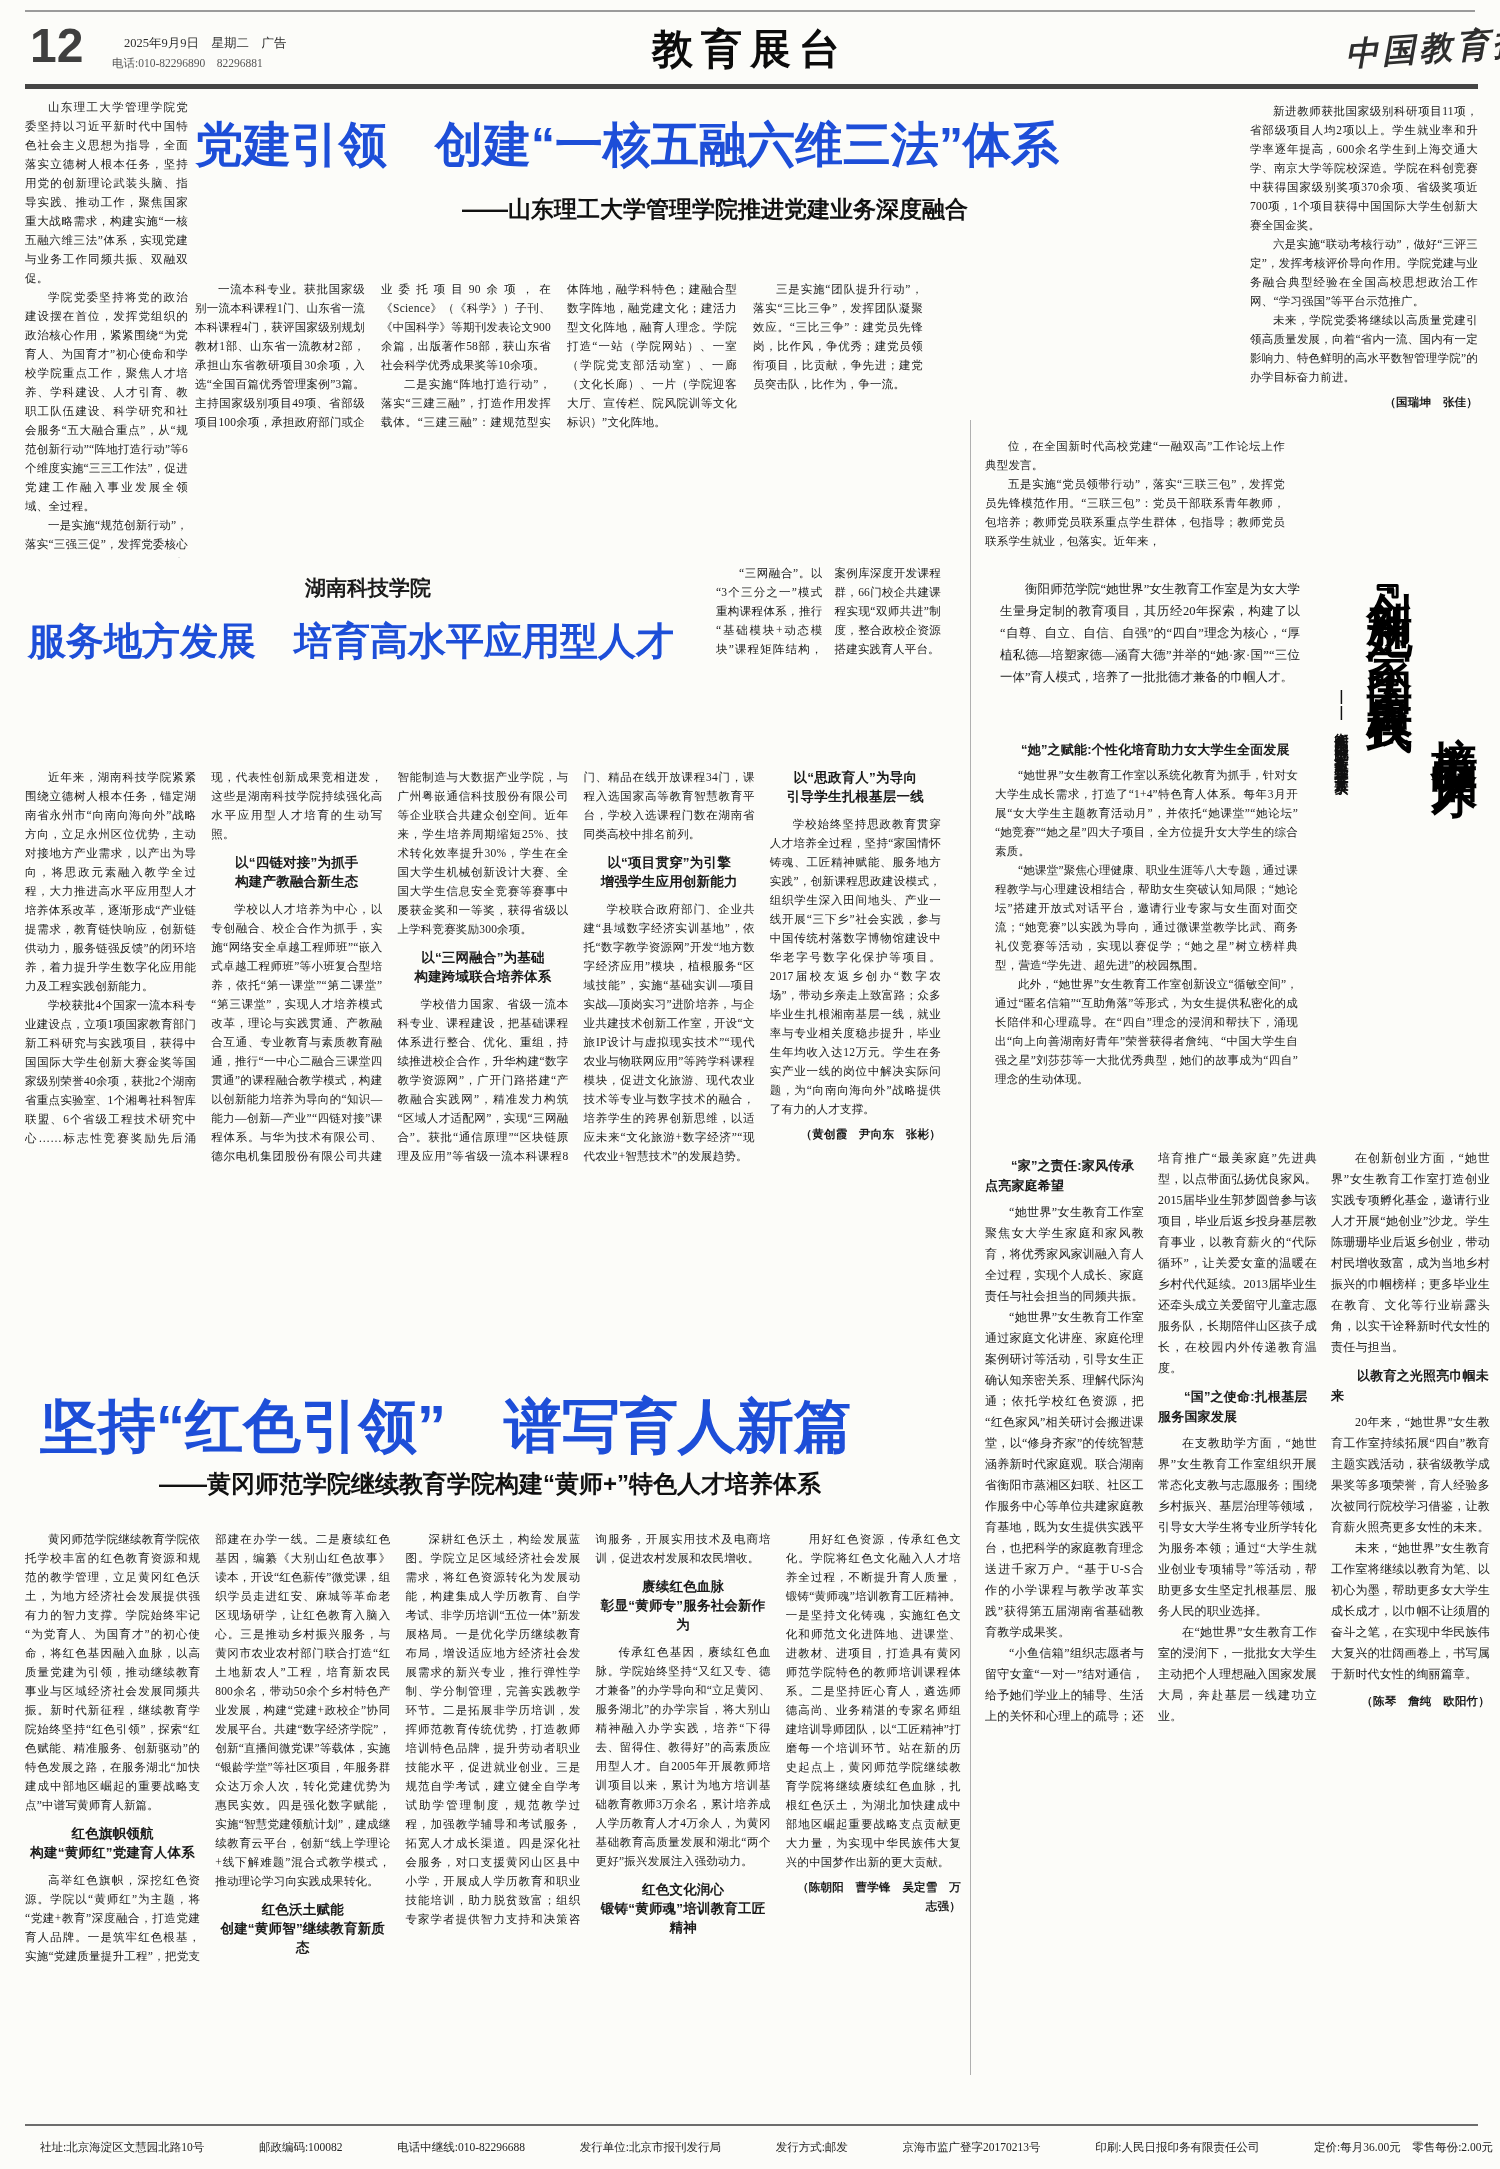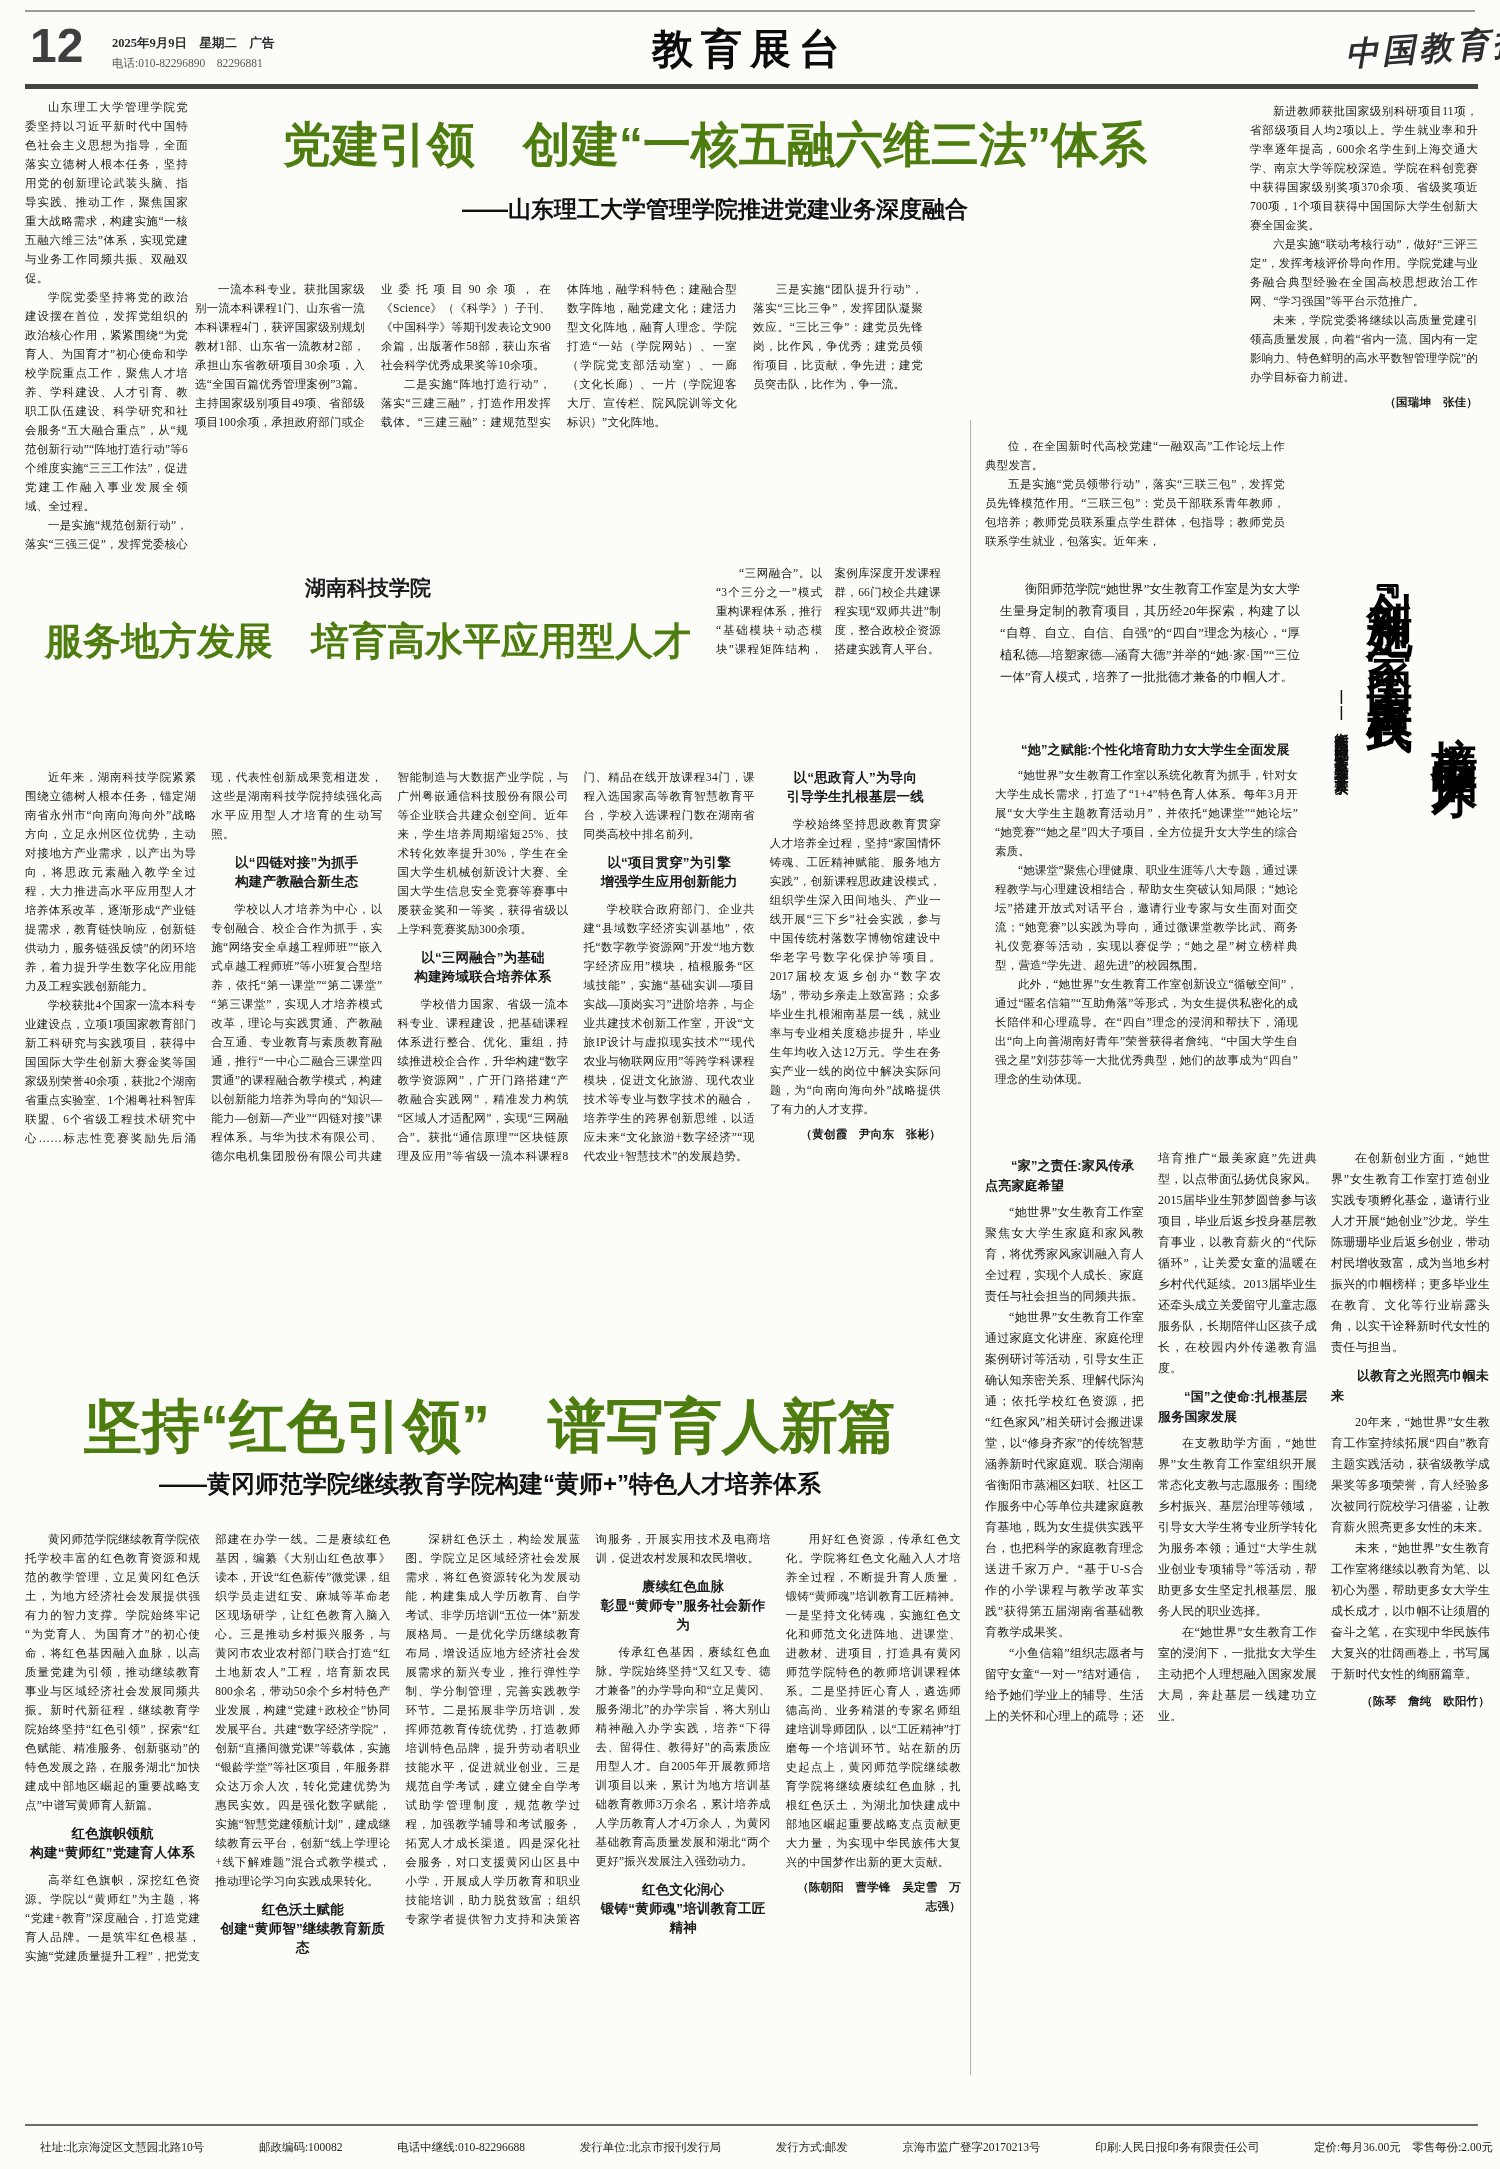--- a/index.html
+++ b/index.html
@@ -11,21 +11,21 @@
   .abs{position:absolute;}
   .rule{background:#9b9b9b;}
   .rule-dark{background:#454545;}
   
   .pagenum{font-family:"Liberation Sans","DejaVu Sans",sans-serif;font-weight:900;font-size:48px;color:#3f3f3f;line-height:1;}
   .dateline{font-size:12.5px;color:#2e2e2e;line-height:19px;white-space:nowrap;}
   .phoneline{font-size:11.5px;color:#555;line-height:17px;white-space:nowrap;}
   .section-title{font-weight:900;font-size:41px;letter-spacing:8px;color:#0c0c0c;text-align:center;}
   .masthead{font-weight:900;font-style:italic;font-size:33px;color:#2e2e2e;letter-spacing:4px;transform:rotate(-4deg);white-space:nowrap;}
   
-  .a-title{font-family:"Liberation Sans","DejaVu Sans",sans-serif;font-weight:900;color:#4d7c0f;text-align:center;white-space:nowrap;}
+  .a-title{font-family:"Liberation Sans","DejaVu Sans",sans-serif;font-weight:900;color:#1d4ed8;text-align:left;white-space:nowrap;}
   .a-sub{font-family:"Liberation Sans","DejaVu Sans",sans-serif;font-weight:700;color:#111;text-align:center;white-space:nowrap;}
   .kicker{font-family:"Liberation Sans","DejaVu Sans",sans-serif;font-weight:700;font-size:21px;text-align:center;}
   .body-text{font-size:11.5px;line-height:19px;text-align:justify;letter-spacing:.2px;}
   .cols2{column-count:2;column-gap:14px;column-fill:balance;}
   .cols3{column-count:3;column-gap:14px;column-fill:balance;}
   .cols4{column-count:4;column-gap:16px;column-fill:balance;}
   .cols5{column-count:5;column-gap:15px;column-fill:balance;}
   .para{text-indent:2em;margin:0;}
   .colhead{font-family:"Liberation Sans","DejaVu Sans",sans-serif;font-weight:700;font-size:13.5px;line-height:19px;
            text-align:center;margin:9px 0;break-inside:avoid;text-indent:0;}
@@ -42,21 +42,21 @@
         font-weight:700;font-size:14px;letter-spacing:2px;color:#111;}
   
   .footer-row{display:flex;justify-content:space-between;font-size:11.5px;color:#222;white-space:nowrap;margin-left:15px;}
 </style>
 </head>
 <body>
 
 <div class="abs rule" style="left:25px;top:10px;width:1450px;height:2px;"></div>
 
 <div class="abs pagenum" style="left:30px;top:22px;">12</div>
-<div class="abs dateline" style="left:112px;top:34px;font-weight:bold;">2025年9月9日　星期二　广告</div>
+<div class="abs dateline" style="left:124px;top:34px;">2025年9月9日　星期二　广告</div>
 <div class="abs phoneline" style="left:112px;top:55px;">电话:010-82296890　82296881</div>
 <div class="abs section-title" style="left:560px;top:22px;width:380px;">教育展台</div>
 <div class="abs masthead" style="left:1345px;top:26px;">中国教育报</div>
 
 <div class="abs rule-dark" style="left:25px;top:84px;width:1453px;height:5px;"></div>
 
 <div class="abs body-text" style="left:25px;top:98px;width:163px;height:460px;overflow:hidden;">
     <p class="para">山东理工大学管理学院党委坚持以习近平新时代中国特色社会主义思想为指导，全面落实立德树人根本任务，坚持用党的创新理论武装头脑、指导实践、推动工作，聚焦国家重大战略需求，构建实施“一核五融六维三法”体系，实现党建与业务工作同频共振、双融双促。</p>
     <p class="para">学院党委坚持将党的政治建设摆在首位，发挥党组织的政治核心作用，紧紧围绕“为党育人、为国育才”初心使命和学校学院重点工作，聚焦人才培养、学科建设、人才引育、教职工队伍建设、科学研究和社会服务“五大融合重点”，从“规范创新行动”“阵地打造行动”等6个维度实施“三三工作法”，促进党建工作融入事业发展全领域、全过程。</p>
     <p class="para">一是实施“规范创新行动”，落实“三强三促”，发挥党委核心作用。“三强三促”：强工作规范，促治理效能提升；强品牌铸造，促学科影响跃升；强机制体系，促发展动能攀升。近年来，学院工商管理专业获批国家一流</p>

